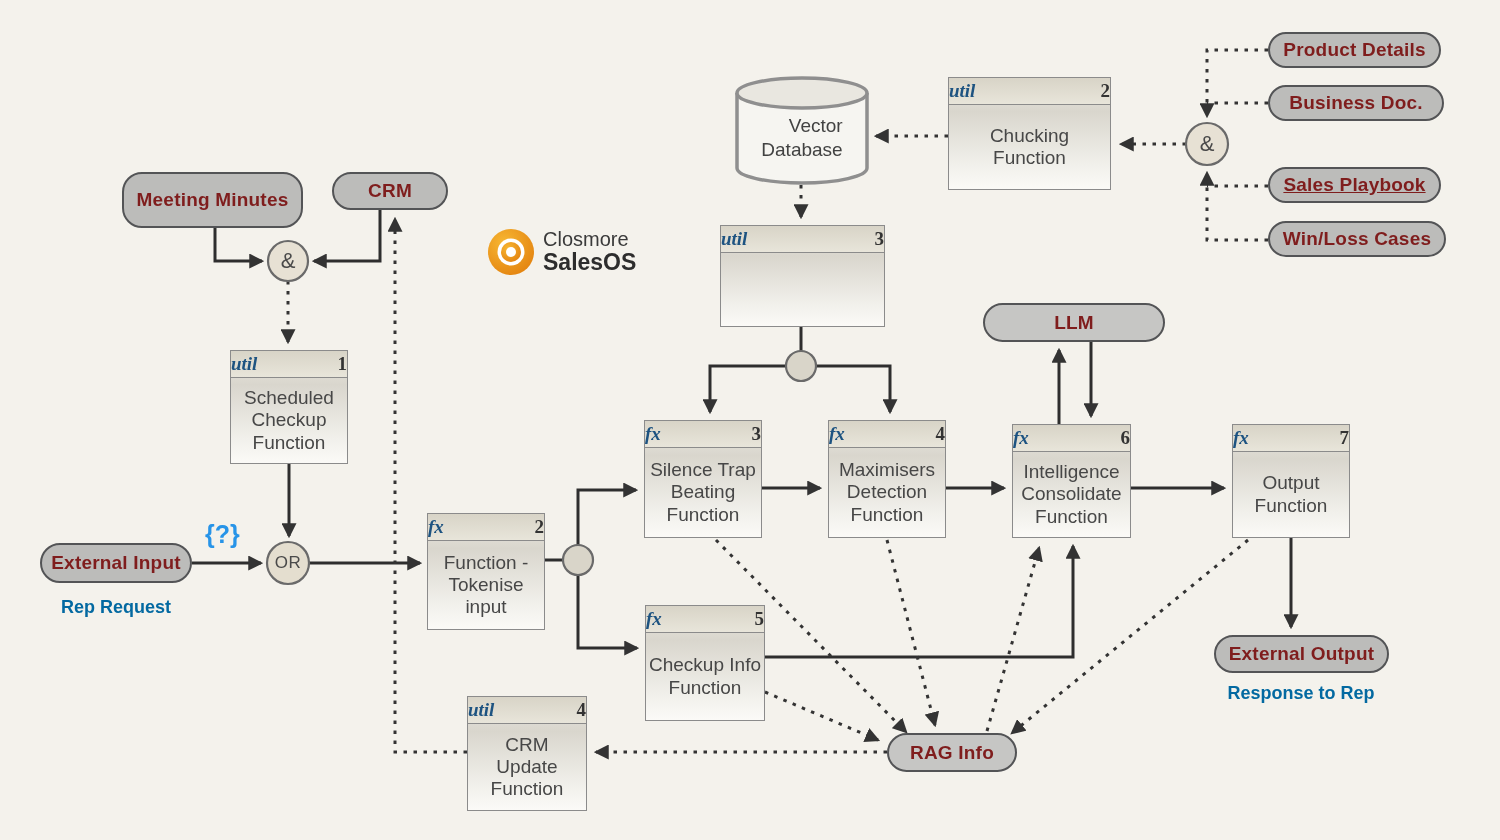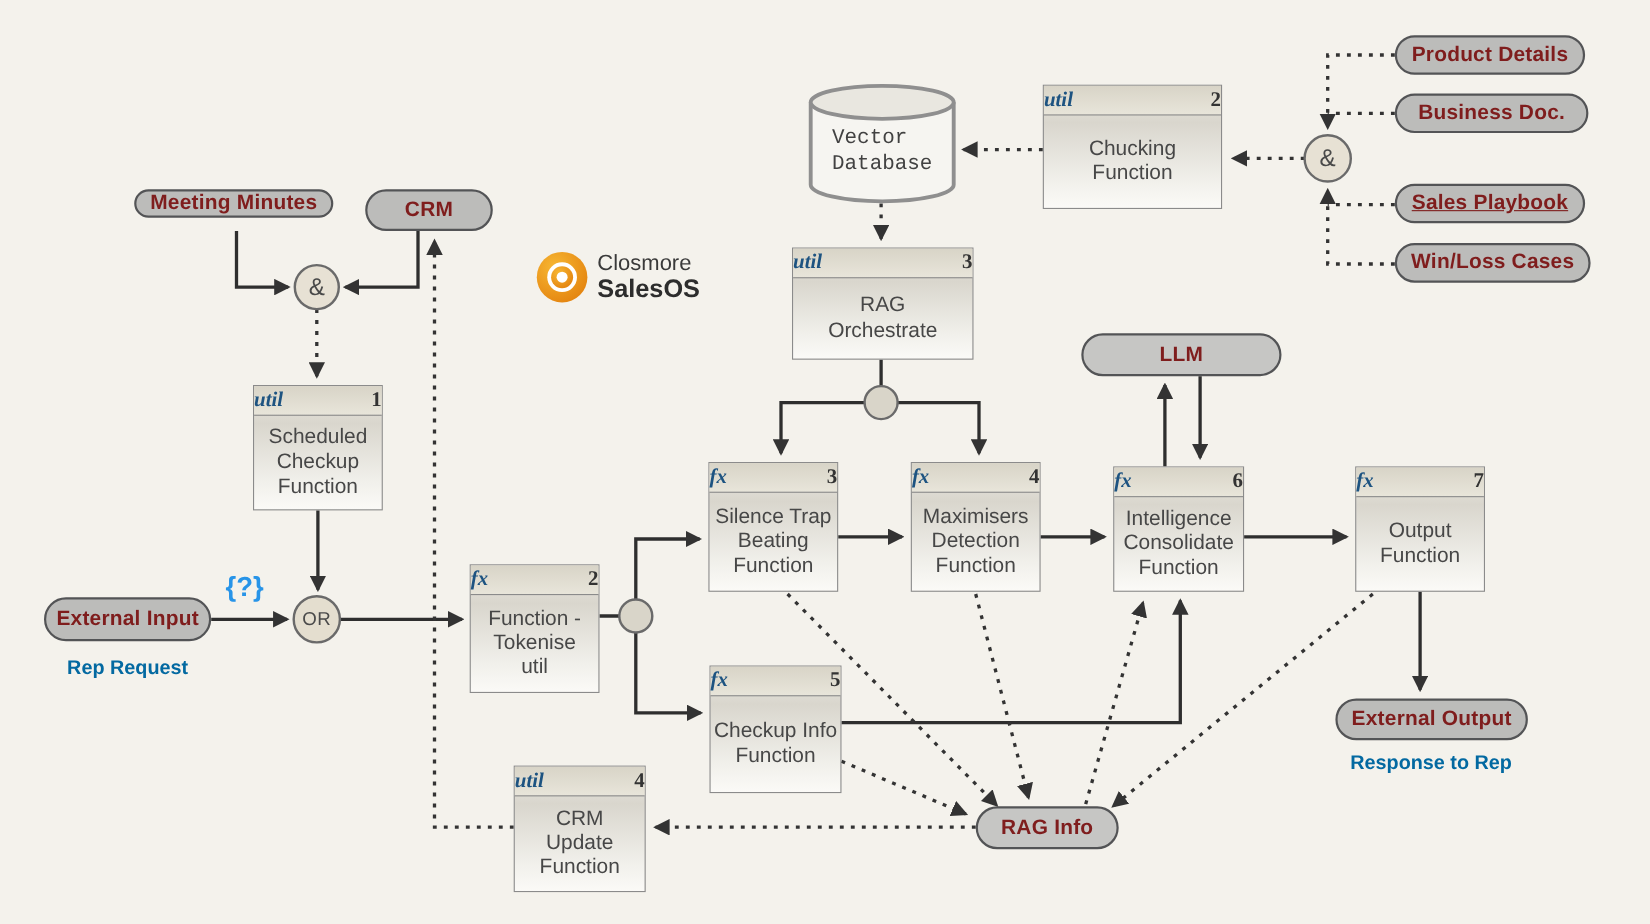--- a/index.html
+++ b/index.html
@@ -18,21 +18,21 @@
   .fn-header{flex:0 0 26px;border-bottom:1.6px solid #8b8b8b;
              background:linear-gradient(180deg,#d8d4c7,#e8e5da);
              display:flex;align-items:center;justify-content:space-between;gap:0;
              font-family:"Liberation Serif","DejaVu Serif",serif;font-size:19px;font-weight:bold;}
   .fn-tag{font-style:italic;color:#1d5381;}
   .fn-num{color:#333333;}
   .fn-body{flex:1;display:flex;align-items:center;justify-content:center;text-align:center;
            white-space:pre-line;font-size:19px;line-height:1.17;color:#474747;padding:2px;}
 
   .cyl-label{position:absolute;display:flex;align-items:center;justify-content:center;
-             text-align:left;white-space:pre-line;font-size:19px;line-height:1.25;color:#424242;font-family:Liberation Mono, monospace;}
+             text-align:right;white-space:pre-line;font-size:19px;line-height:1.25;color:#424242;}
 
   .caption{position:absolute;font-size:18px;font-weight:bold;color:#0369a1;text-align:center;}
   .gate-label{position:absolute;display:flex;align-items:center;justify-content:center;color:#4a4a4a;}
   .qbadge{position:absolute;color:#2794e8;font-weight:bold;font-size:25px;
           font-family:"Liberation Sans",sans-serif;}
   .logo{position:absolute;display:flex;align-items:center;gap:9px;justify-content:center;}
   .logo-company{font-size:20px;color:#3a3a3a;line-height:22px;}
   .logo-product{font-size:23px;font-weight:bold;color:#2d2d2d;line-height:25px;}
 </style>
 </head>
@@ -109,21 +109,21 @@
     </g>
 
     <g>
       <circle cx="511" cy="252" r="23" fill="url(#ogr)"></circle>
       <circle cx="511" cy="252" r="13.5" fill="#ffffff"></circle>
       <circle cx="511" cy="252" r="10" fill="url(#ogr)"></circle>
       <circle cx="511" cy="252" r="5" fill="#ffffff"></circle>
     </g>
   </svg>
 
-  <div class="pill" style="left:122px;top:172px;width:181px;height:26px;">Meeting Minutes</div>
+  <div class="pill" style="left:122px;top:172px;width:181px;height:56px;">Meeting Minutes</div>
   <div class="pill" style="left:332px;top:172px;width:116px;height:38px;">CRM</div>
   <div class="pill" style="left:1268px;top:32px;width:173px;height:36px;">Product Details</div>
   <div class="pill" style="left:1268px;top:85px;width:176px;height:36px;">Business Doc.</div>
   <div class="pill" style="left:1268px;top:167px;width:173px;height:36px;text-decoration:underline;">Sales Playbook</div>
   <div class="pill" style="left:1268px;top:221px;width:178px;height:36px;">Win/Loss Cases</div>
   <div class="pill dark" style="left:983px;top:303px;width:182px;height:39px;">LLM</div>
   <div class="pill" style="left:40px;top:543px;width:152px;height:40px;">External Input</div>
   <div class="pill" style="left:1214px;top:635px;width:175px;height:38px;">External Output</div>
   <div class="pill dark" style="left:887px;top:733px;width:130px;height:39px;">RAG Info</div>
 
@@ -144,42 +144,40 @@
     </div>
     <div class="fn-body">Chucking
 Function</div>
   </div>
 
   <div class="fnbox" style="left:720px;top:225px;width:165px;height:102px;">
     <div class="fn-header">
       <span class="fn-tag">util</span>
       <span class="fn-num">3</span>
     </div>
-    <div class="fn-body">RAG
-Orchestrate</div>
   </div>
 
   <div class="fnbox" style="left:467px;top:696px;width:120px;height:115px;">
     <div class="fn-header">
       <span class="fn-tag">util</span>
       <span class="fn-num">4</span>
     </div>
     <div class="fn-body">CRM
 Update
 Function</div>
   </div>
 
   <div class="fnbox" style="left:427px;top:513px;width:118px;height:117px;">
     <div class="fn-header">
       <span class="fn-tag">fx</span>
       <span class="fn-num">2</span>
     </div>
     <div class="fn-body">Function -
 Tokenise
-util</div>
+input</div>
   </div>
 
   <div class="fnbox" style="left:644px;top:420px;width:118px;height:118px;">
     <div class="fn-header">
       <span class="fn-tag">fx</span>
       <span class="fn-num">3</span>
     </div>
     <div class="fn-body">Silence Trap
 Beating
 Function</div>

